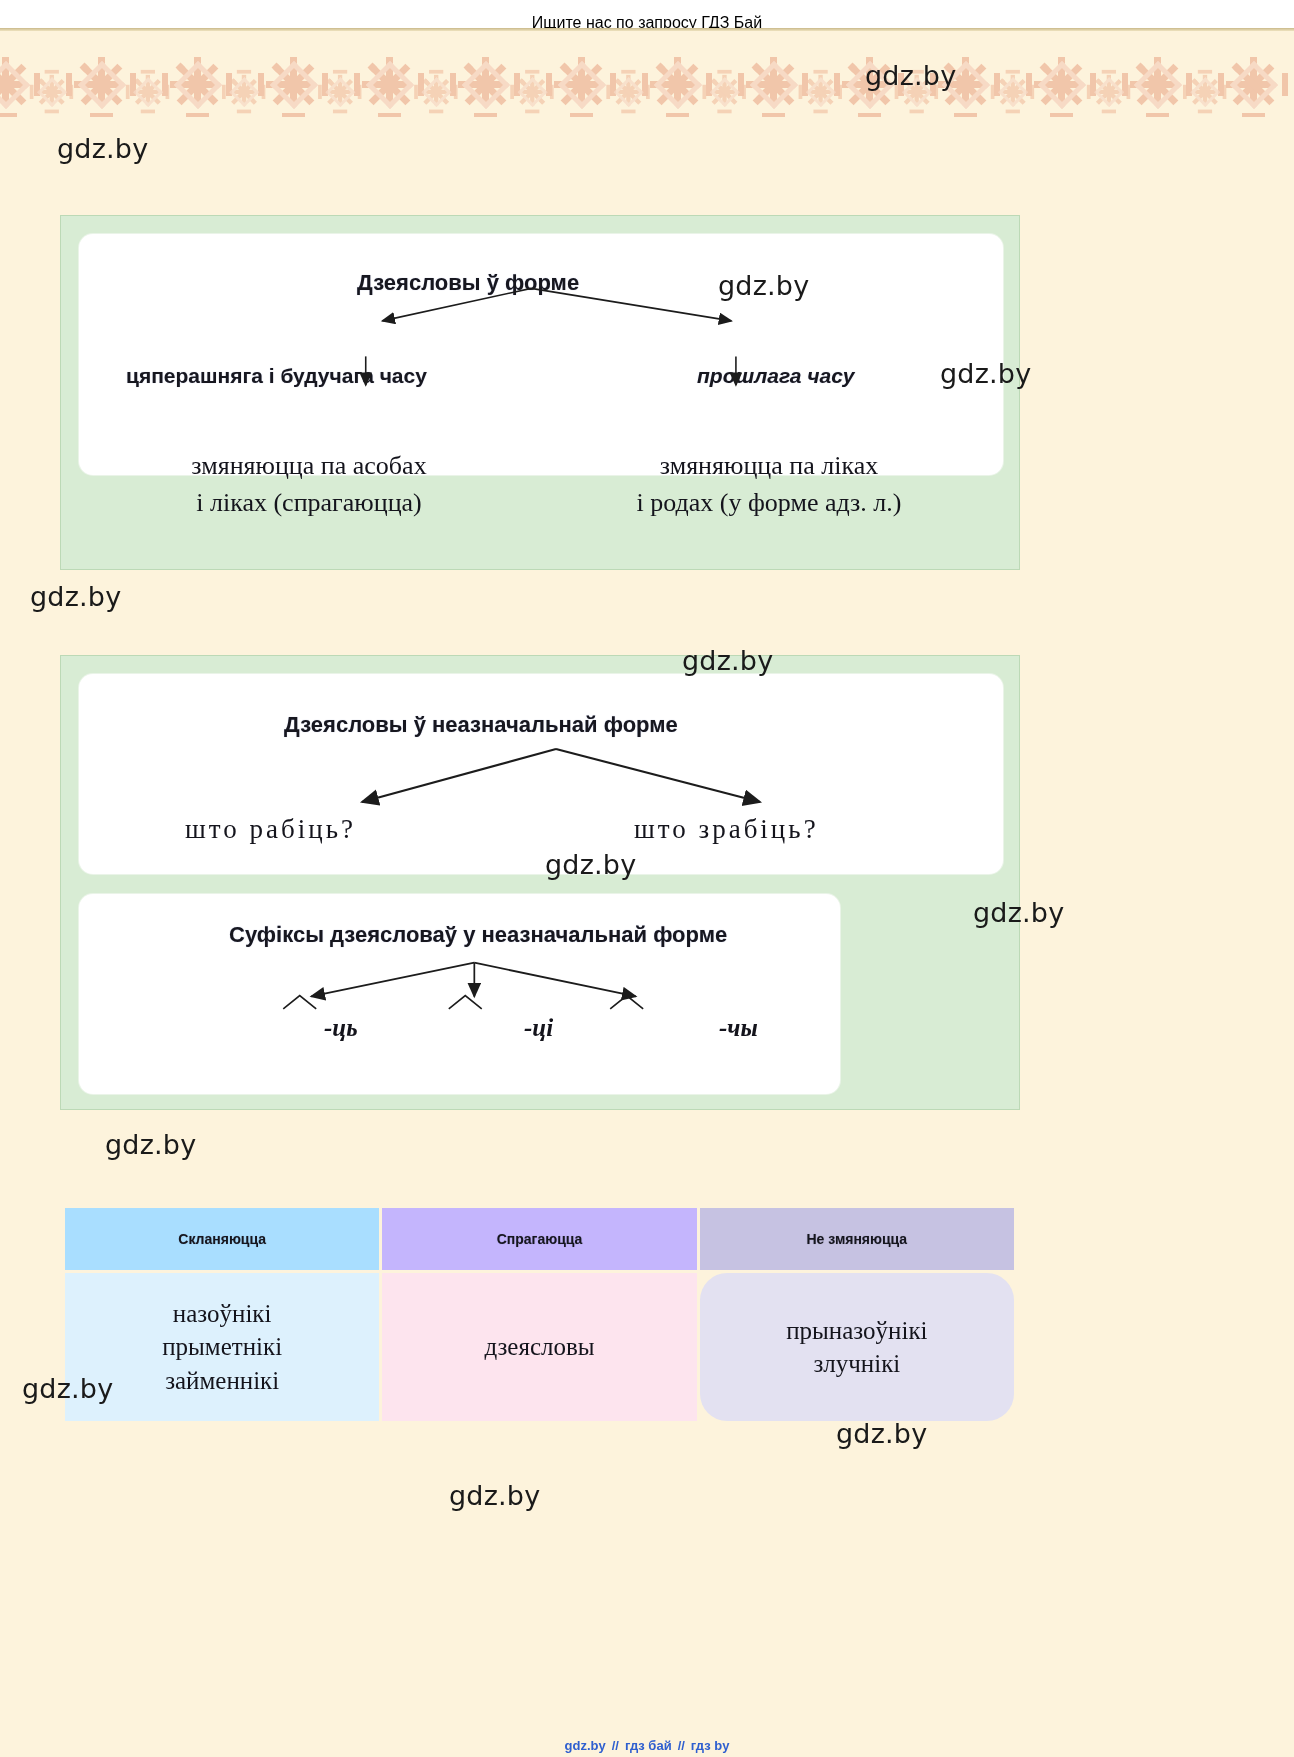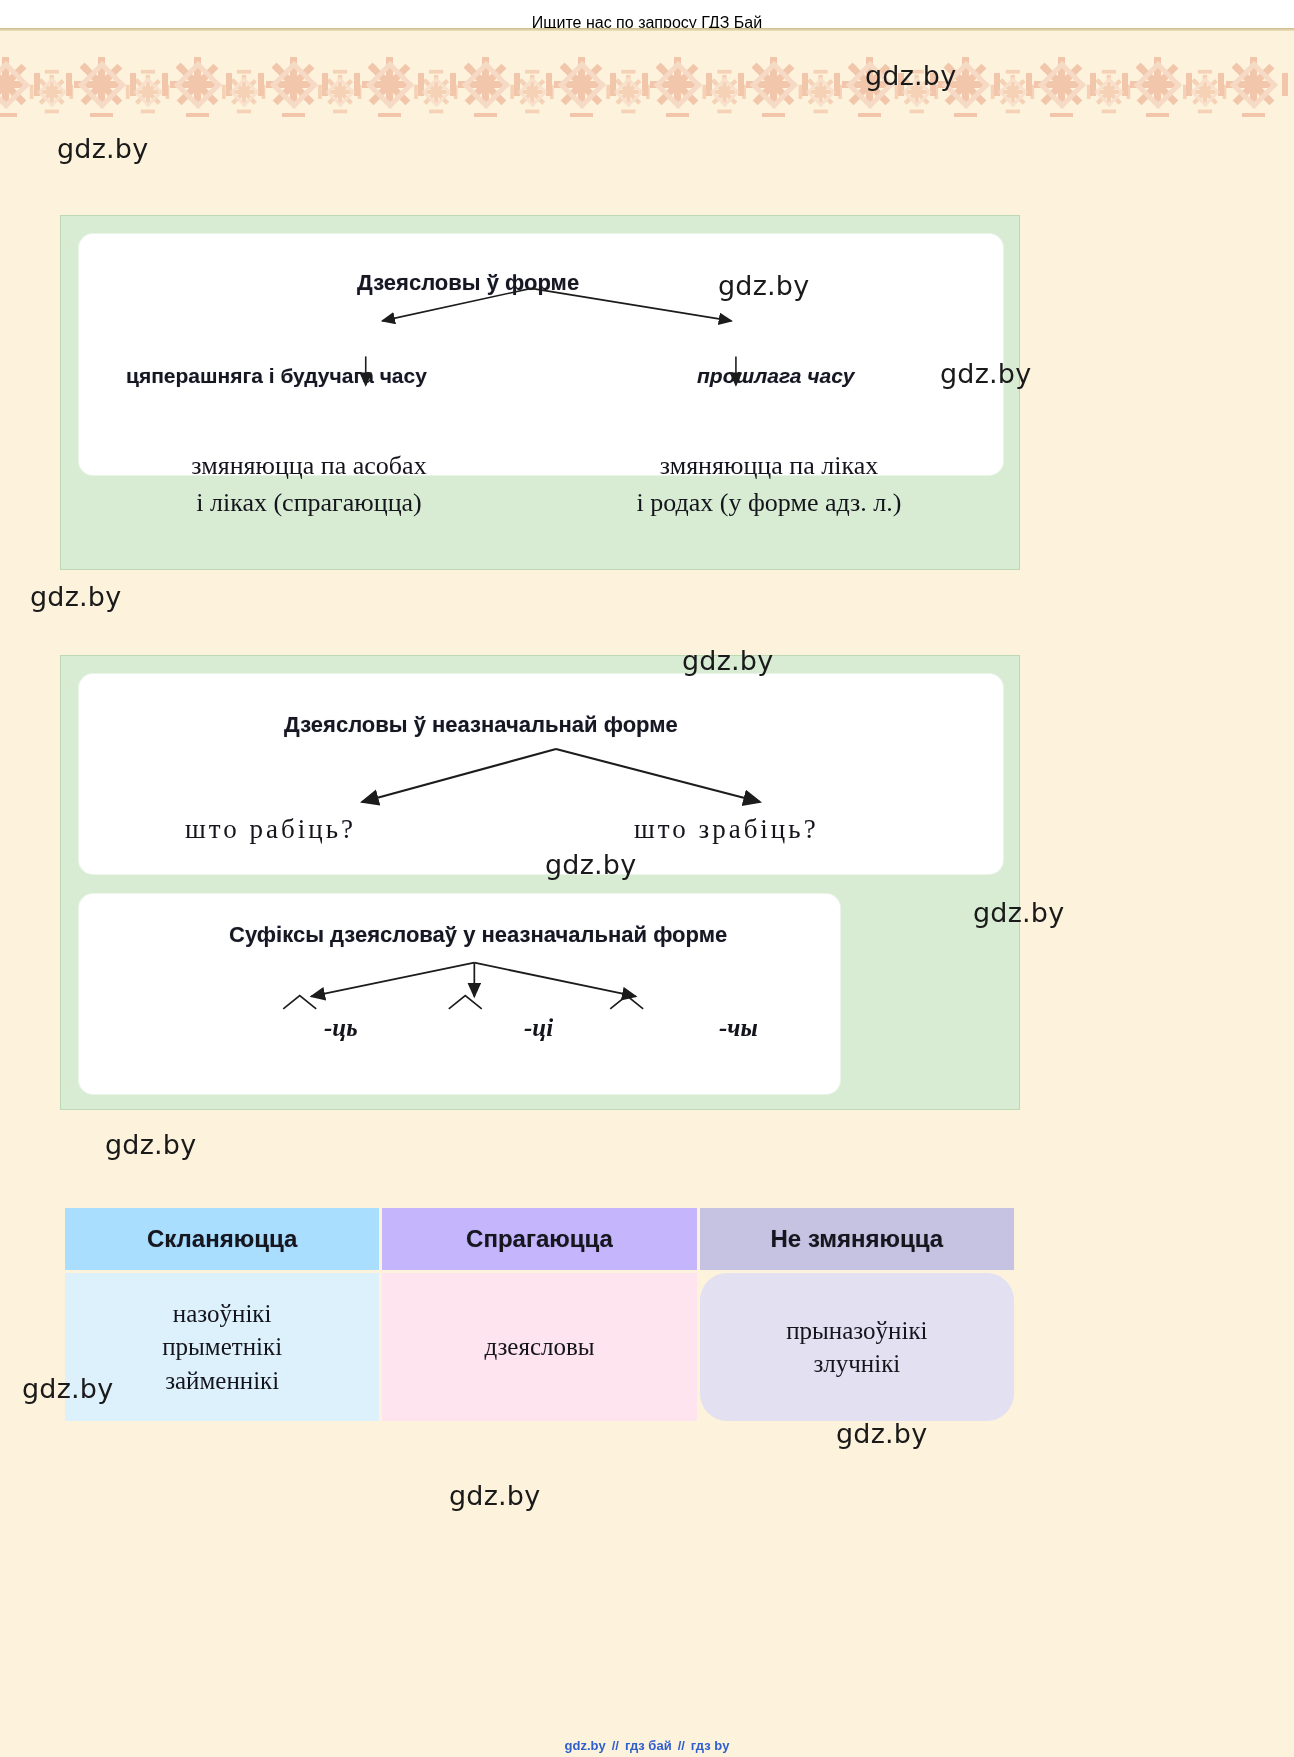--- a/index.html
+++ b/index.html
@@ -154,21 +154,21 @@
   .tbl th, .tbl td {
     text-align: center;
     vertical-align: middle;
     padding: 0;
     box-sizing: border-box;
   }
   .tbl th {
     height: 62px;
     font-family: "Liberation Sans", sans-serif;
     font-weight: bold;
-    font-size: 24px;
+    font-size: 14px;
     color: #16161e;
     text-shadow: 0 0 1px rgba(30,30,60,.3);
   }
   .tbl td {
     height: 148px;
     font-family: "Liberation Serif", serif;
     font-size: 25px;
     color: #14141c;
     line-height: 1.34;
   }

